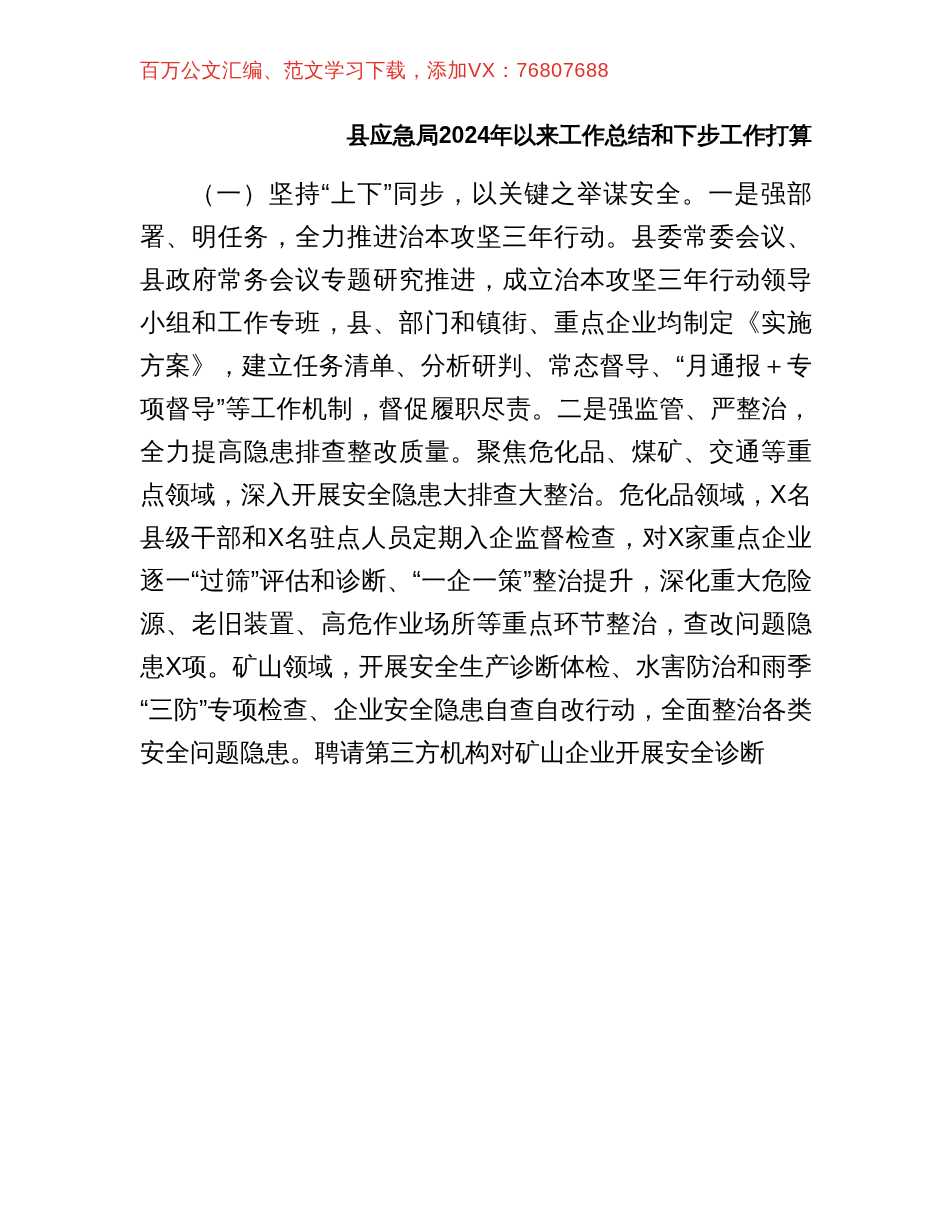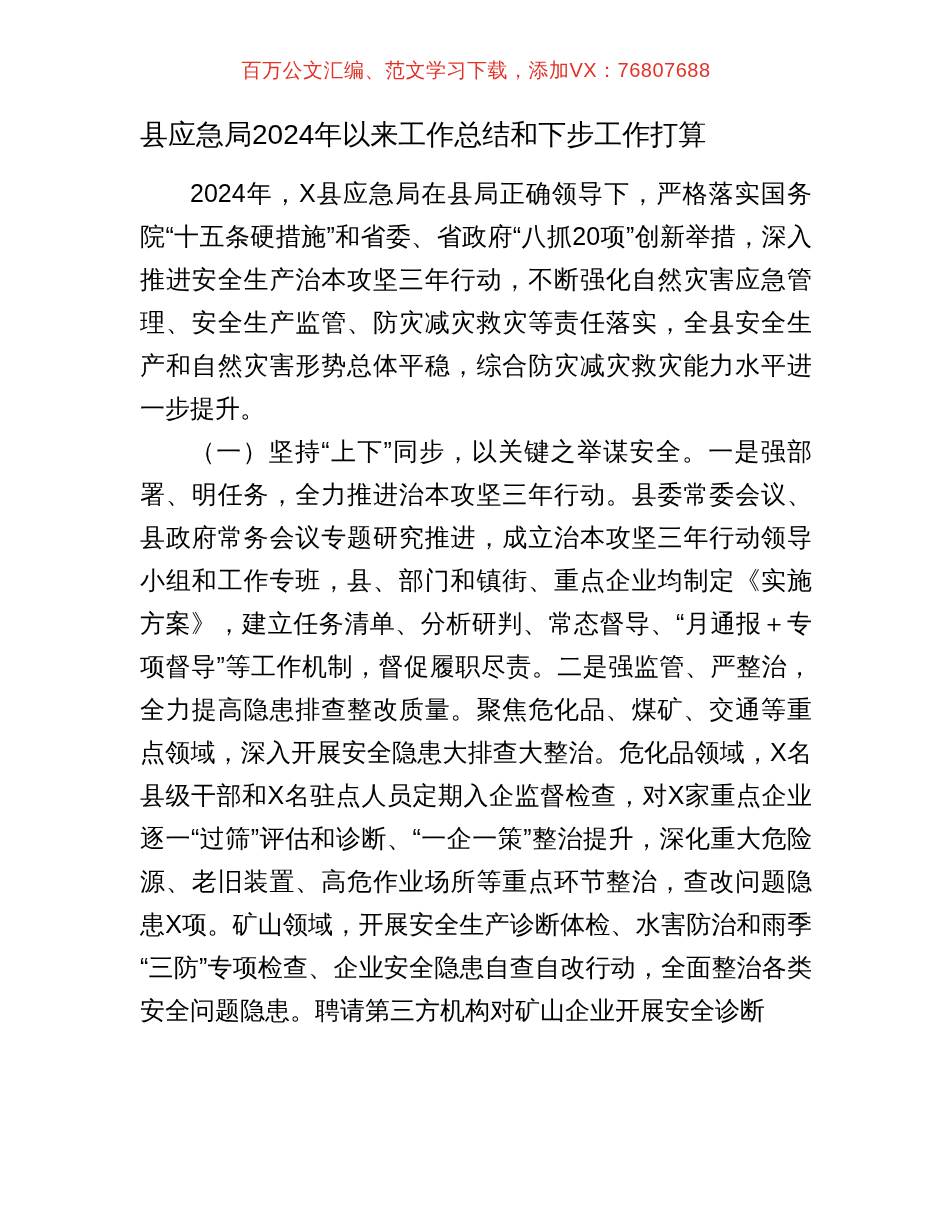--- a/index.html
+++ b/index.html
@@ -15,31 +15,30 @@
     background: #ffffff;
     overflow: hidden;
     font-family: "Liberation Sans", sans-serif;
     color: #000000;
   }
   .content {
     padding: 55px 138px 0 140px; 
   }
   .header-note {
     margin: 0 0 27px 0;
-    text-align: center;
     font-size: 20px;
     line-height: 30px;
     color: #e23128;
     letter-spacing: 0.5px;
   }
   .doc-title {
     margin: 0 0 14px 0;
-    text-align: left;
-    font-size: 28px;
-    font-weight: normal;
+    text-align: right;
+    font-size: 23px;
+    font-weight: bold;
     line-height: 46px;
   }
   .para {
     margin: 0;
     font-size: 25px;
     line-height: 43px;
     text-align: justify;
     text-justify: inter-ideograph;
     text-indent: 2em;
     word-break: break-all;
@@ -55,19 +54,18 @@
 </head>
 <body>
 
 <div class="page">
   <div class="content">
 
     <div class="header-note">百万公文汇编、范文学习下载，添加VX：76807688</div>
 
     <h1 class="doc-title">县应急局2024年以来工作总结和下步工作打算</h1>
 
-    <p class="para">2024年，X县应急局在县局正确领导下，严格落实国务院“十五条硬措施”和省委、省政府“八抓20项”创新举措，深入推进安全生产治本攻坚三年行动，不断强化自然灾害应急管理、安全生产监管、防灾减灾救灾等责任落实，全县安全生产和自然灾害形势总体平稳，综合防灾减灾救灾能力水平进一步提升。</p>
 
 
     <p class="para">（一）坚持“上下”同步，以关键之举谋安全。一是强部署、明任务，全力推进治本攻坚三年行动。县委常委会议、县政府常务会议专题研究推进，成立治本攻坚三年行动领导小组和工作专班，县、部门和镇街、重点企业均制定《实施方案》，建立任务清单、分析研判、常态督导、“月通报＋专项督导”等工作机制，督促履职尽责。二是强监管、严整治，全力提高隐患排查整改质量。聚焦危化品、煤矿、交通等重点领域，深入开展安全隐患大排查大整治。危化品领域，X名县级干部和X名驻点人员定期入企监督检查，对X家重点企业逐一“过筛”评估和诊断、“一企一策”整治提升，深化重大危险源、老旧装置、高危作业场所等重点环节整治，查改问题隐患X项。矿山领域，开展安全生产诊断体检、水害防治和雨季“三防”专项检查、企业安全隐患自查自改行动，全面整治各类安全问题隐患。聘请第三方机构对矿山企业开展安全诊断</p>
 
   </div>
 </div>
 
 </body></html>

